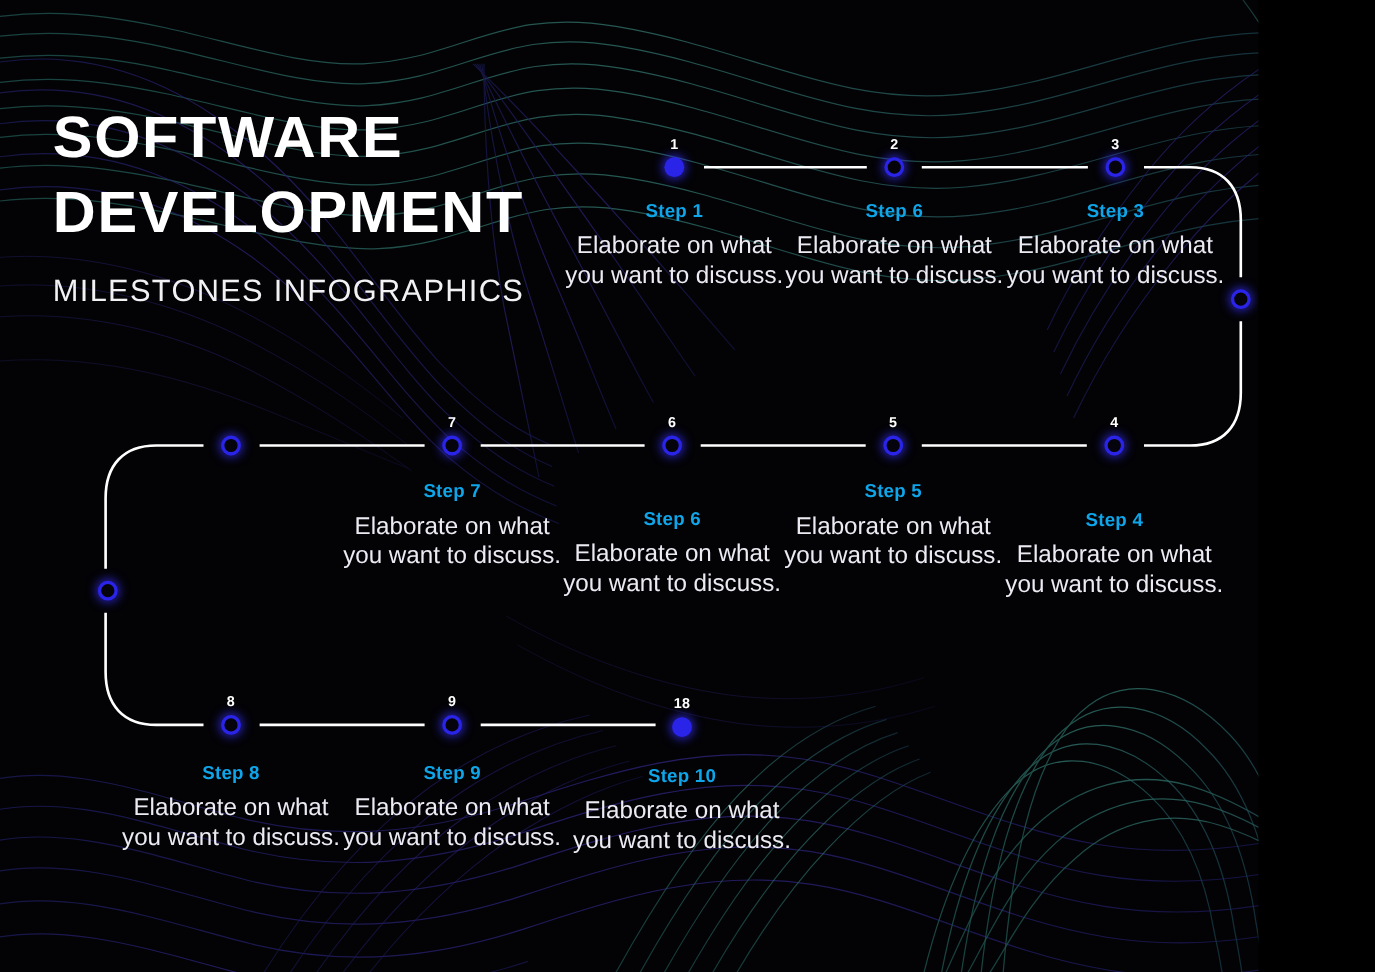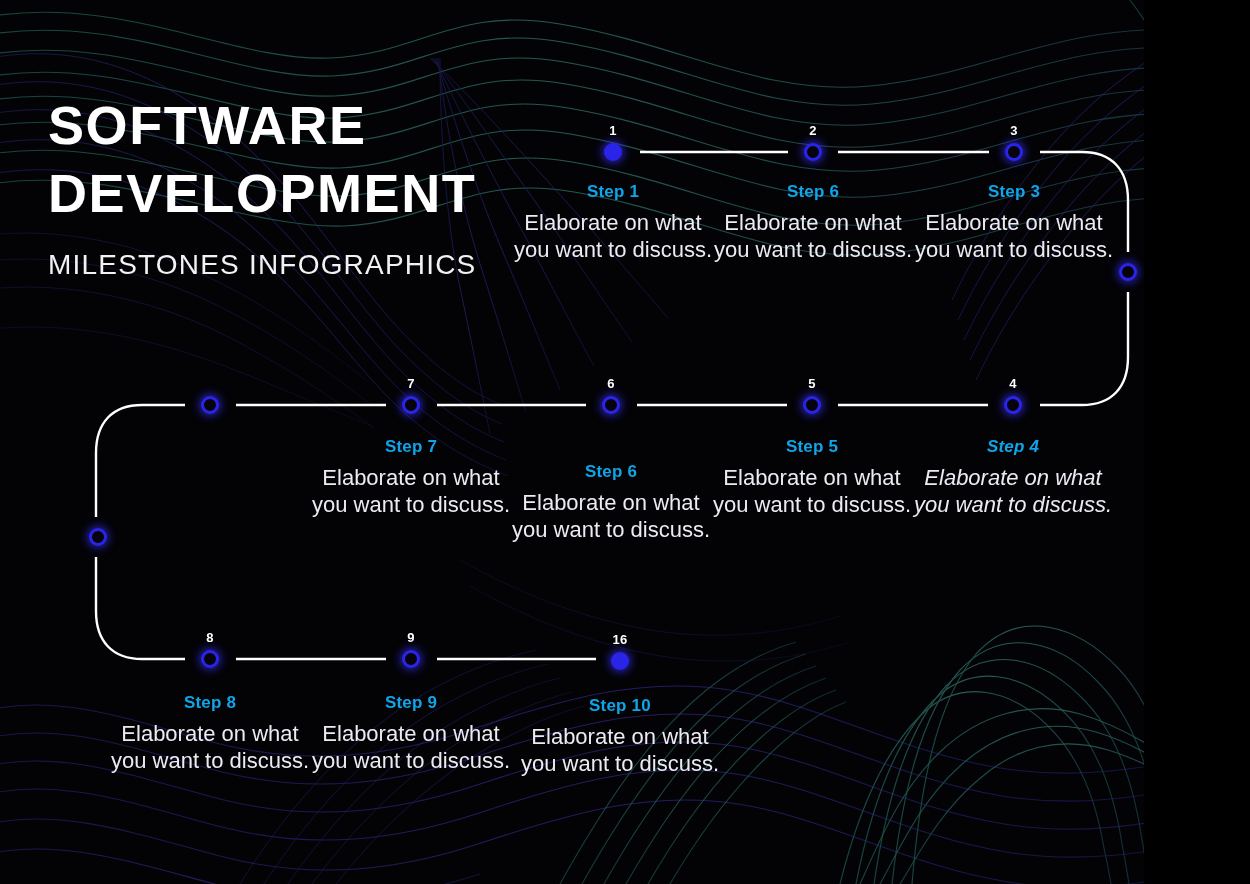--- a/index.html
+++ b/index.html
@@ -280,21 +280,21 @@
         <div class="step-desc">Elaborate on what you want to discuss.</div>
       </div>
       <div class="node hollow" style="left: 1014px; top: 152px;"></div>
       <div class="node-number" style="left: 1014px; top: 138px;">3</div>
       <div class="step-block" style="left: 1014px; top: 182px;">
         <div class="step-title">Step  3</div>
         <div class="step-desc">Elaborate on what you want to discuss.</div>
       </div>
       <div class="node hollow" style="left: 1013px; top: 405px;"></div>
       <div class="node-number" style="left: 1013px; top: 391px;">4</div>
-      <div class="step-block" style="left: 1013px; top: 437px; font-style: italic;">
+      <div class="step-block" style="left: 1013px; top: 463px;">
         <div class="step-title">Step  4</div>
         <div class="step-desc">Elaborate on what you want to discuss.</div>
       </div>
       <div class="node hollow" style="left: 812px; top: 405px;"></div>
       <div class="node-number" style="left: 812px; top: 391px;">5</div>
       <div class="step-block" style="left: 812px; top: 437px;">
         <div class="step-title">Step  5</div>
         <div class="step-desc">Elaborate on what you want to discuss.</div>
       </div>
       <div class="node hollow" style="left: 611px; top: 405px;"></div>
@@ -315,20 +315,20 @@
         <div class="step-title">Step  8</div>
         <div class="step-desc">Elaborate on what you want to discuss.</div>
       </div>
       <div class="node hollow" style="left: 411px; top: 659px;"></div>
       <div class="node-number" style="left: 411px; top: 645px;">9</div>
       <div class="step-block" style="left: 411px; top: 693px;">
         <div class="step-title">Step  9</div>
         <div class="step-desc">Elaborate on what you want to discuss.</div>
       </div>
       <div class="node filled" style="left: 620px; top: 661px;"></div>
-      <div class="node-number" style="left: 620px; top: 647px;">16</div>
+      <div class="node-number" style="left: 620px; top: 647px;">18</div>
       <div class="step-block" style="left: 620px; top: 696px;">
         <div class="step-title">Step  10</div>
         <div class="step-desc">Elaborate on what you want to discuss.</div>
       </div>
     </div>
 
 </div>
 
 </body></html>

